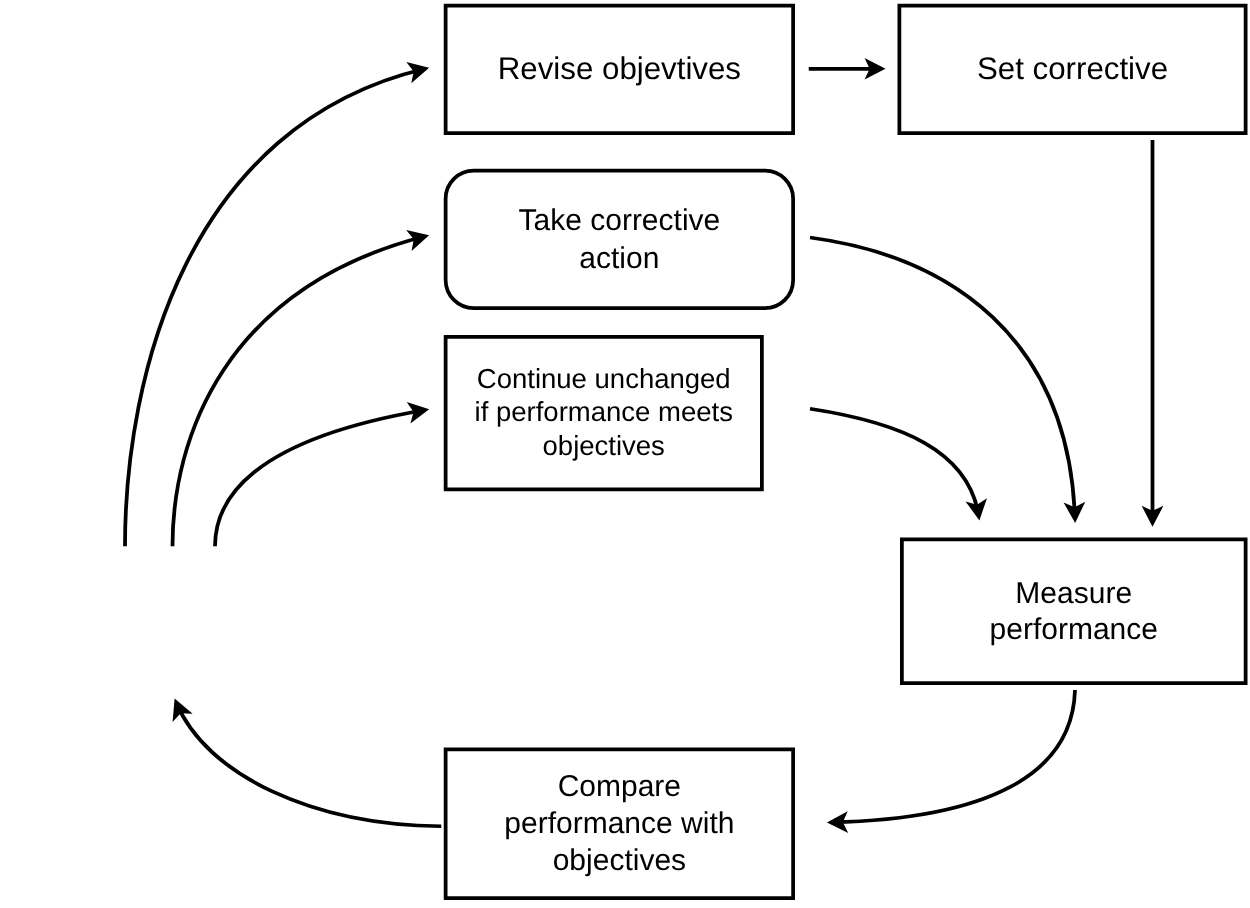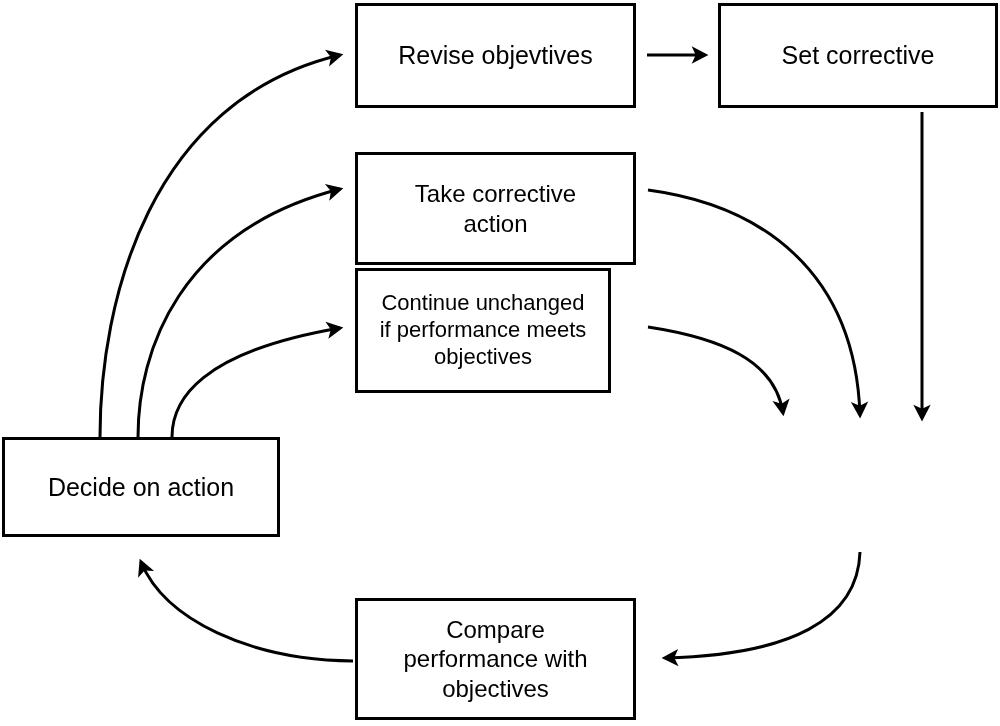--- a/index.html
+++ b/index.html
@@ -80,35 +80,36 @@
   </svg>
 
   <div class="node" style="left:355px; top:3px; width:281px; height:105px;">
     <span class="node-label fs-lg">Revise objevtives</span>
   </div>
 
   <div class="node" style="left:718px; top:3px; width:280px; height:105px;">
     <span class="node-label fs-lg">Set corrective</span>
   </div>
 
-  <div class="node" style="left:355px; top:152px; width:281px; height:113px;">
+  <div class="node" style="left:355px; top:135px; width:281px; height:113px;border-radius:24px;">
     <span class="node-label fs-md">Take corrective
 action</span>
   </div>
 
   <div class="node" style="left:355px; top:268px; width:256px; height:125px;">
     <span class="node-label fs-sm">Continue unchanged
 if performance meets
 objectives</span>
   </div>
 
-  <div class="node" style="left:2px; top:437px; width:278px; height:100px;">
-    <span class="node-label fs-lg">Decide on action</span>
+
+  <div class="node" style="left:720px; top:430px; width:278px; height:118px;">
+    <span class="node-label fs-md">Measure
+performance</span>
   </div>
-
 
   <div class="node" style="left:355px; top:598px; width:281px; height:122px;justify-content:center;">
     <span class="node-label fs-md">Compare
 performance with
 objectives</span>
   </div>
 
 </div>
 
 </body></html>

